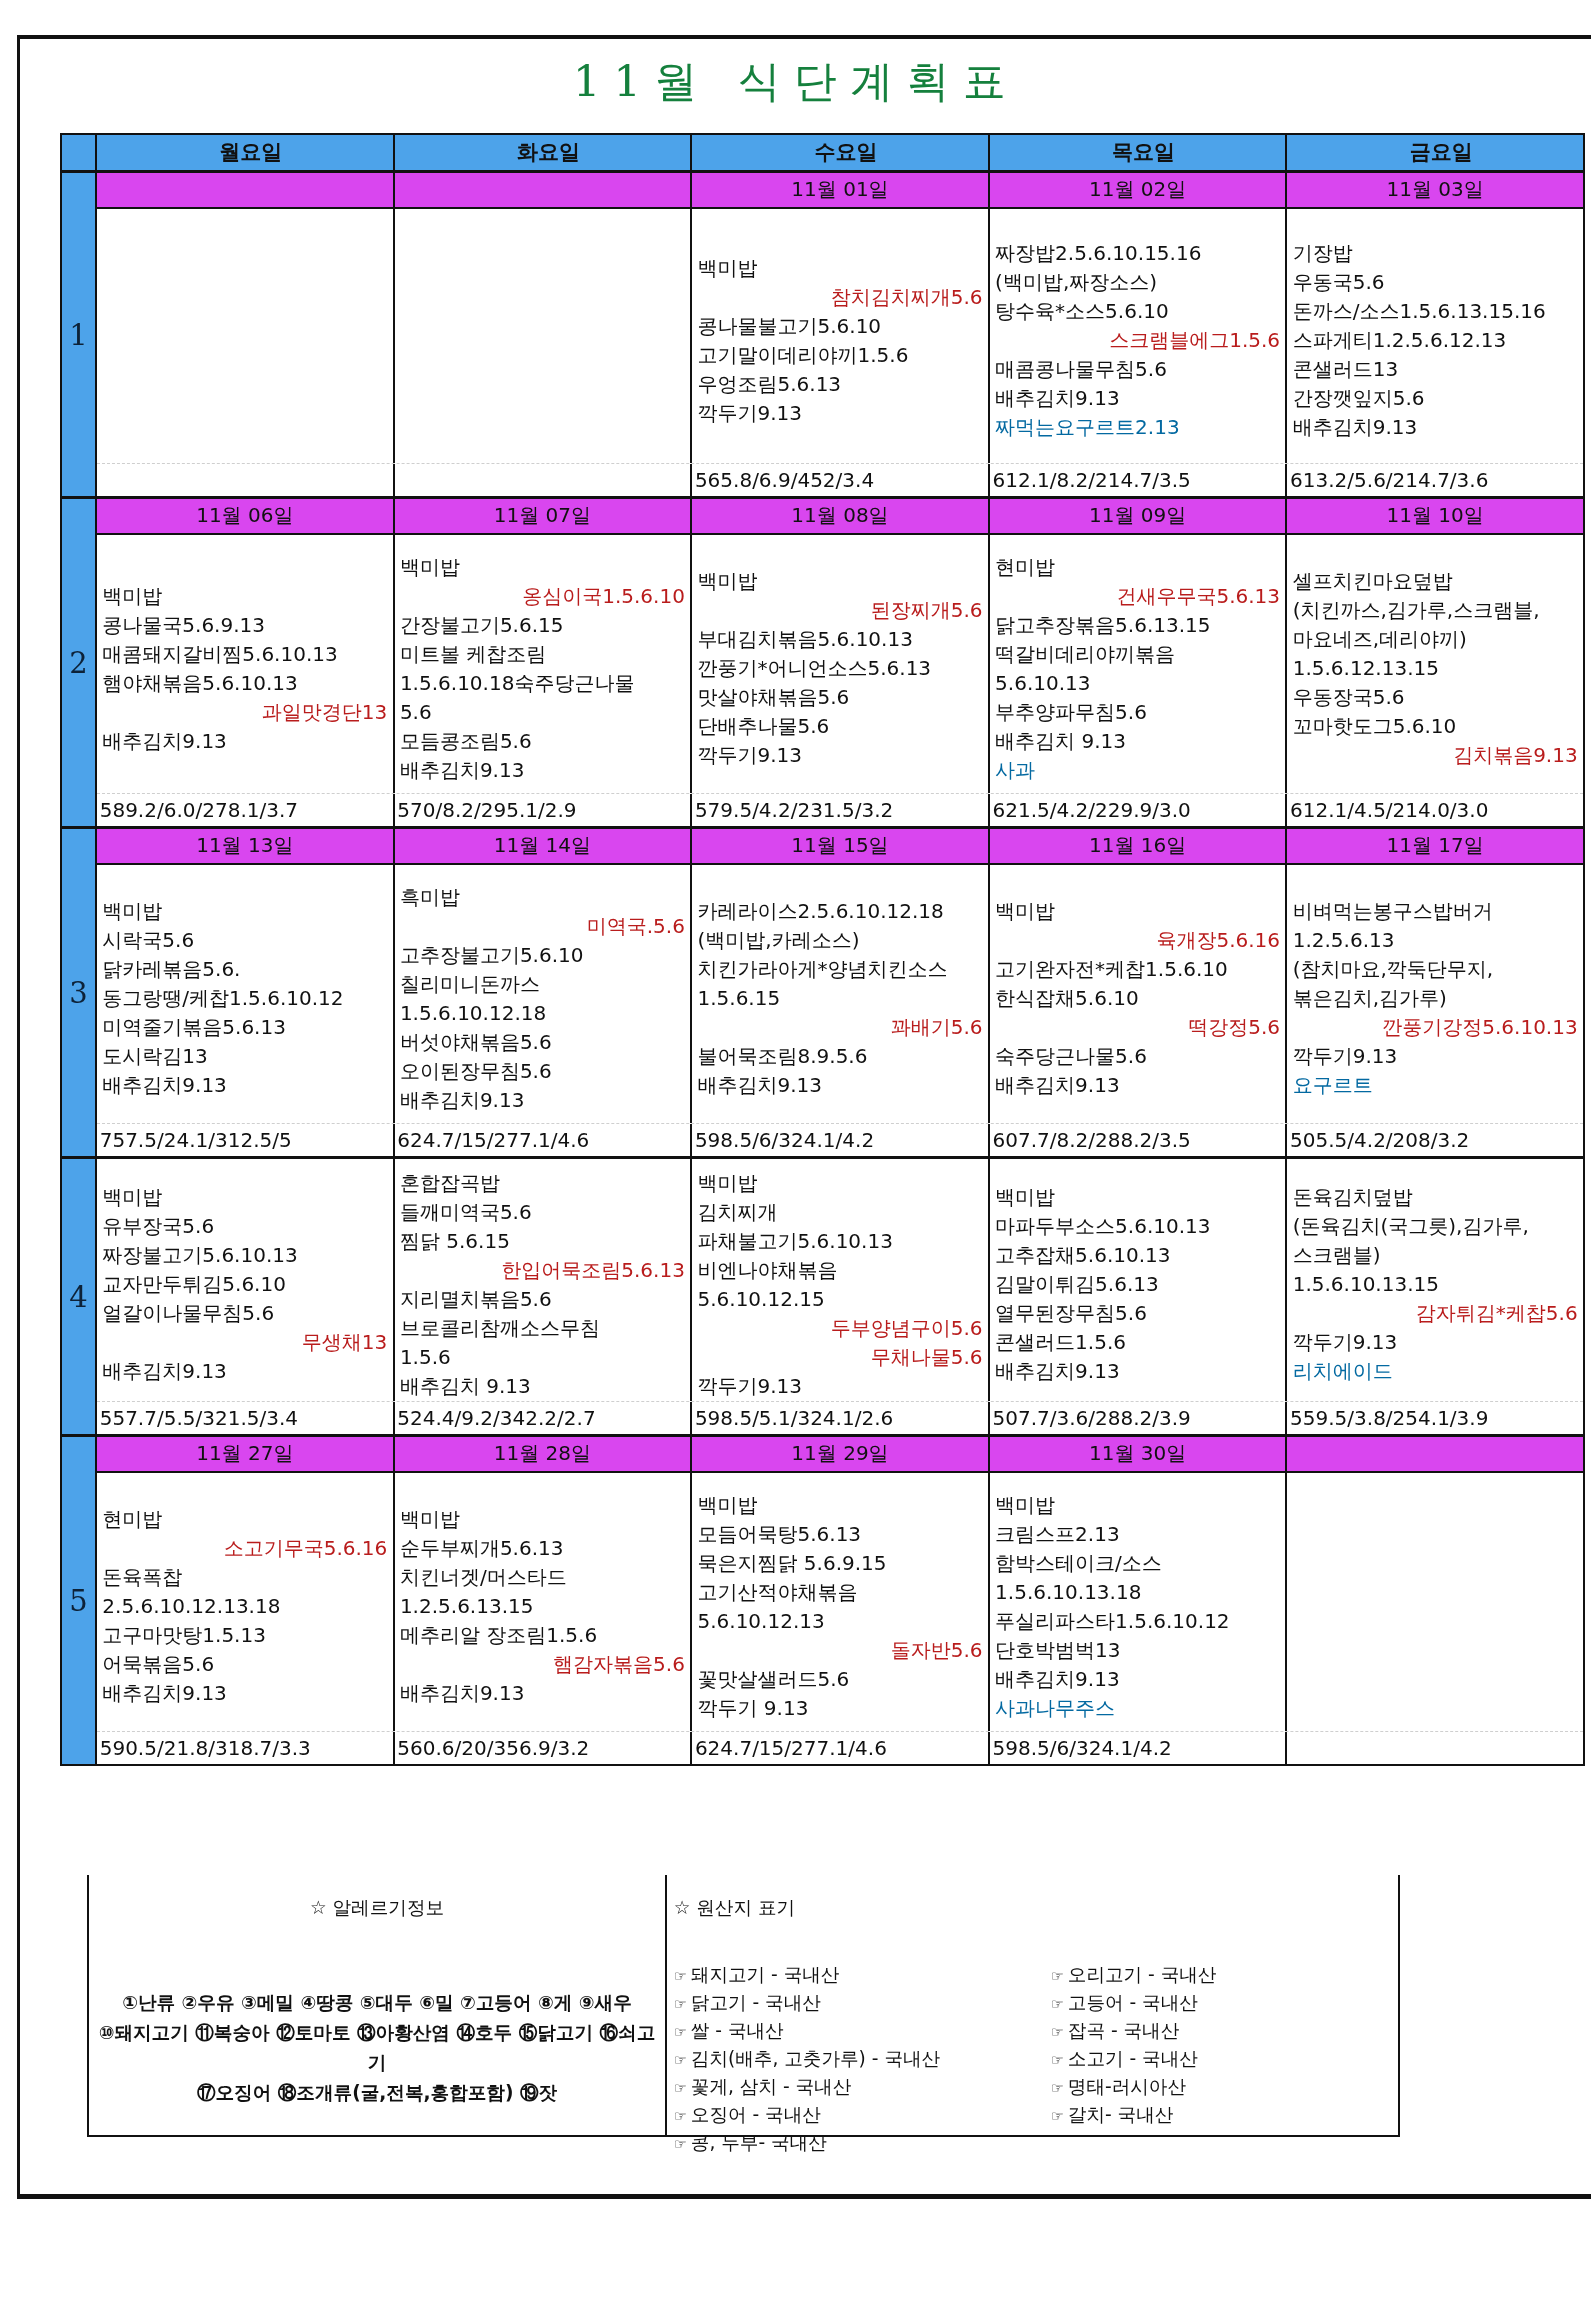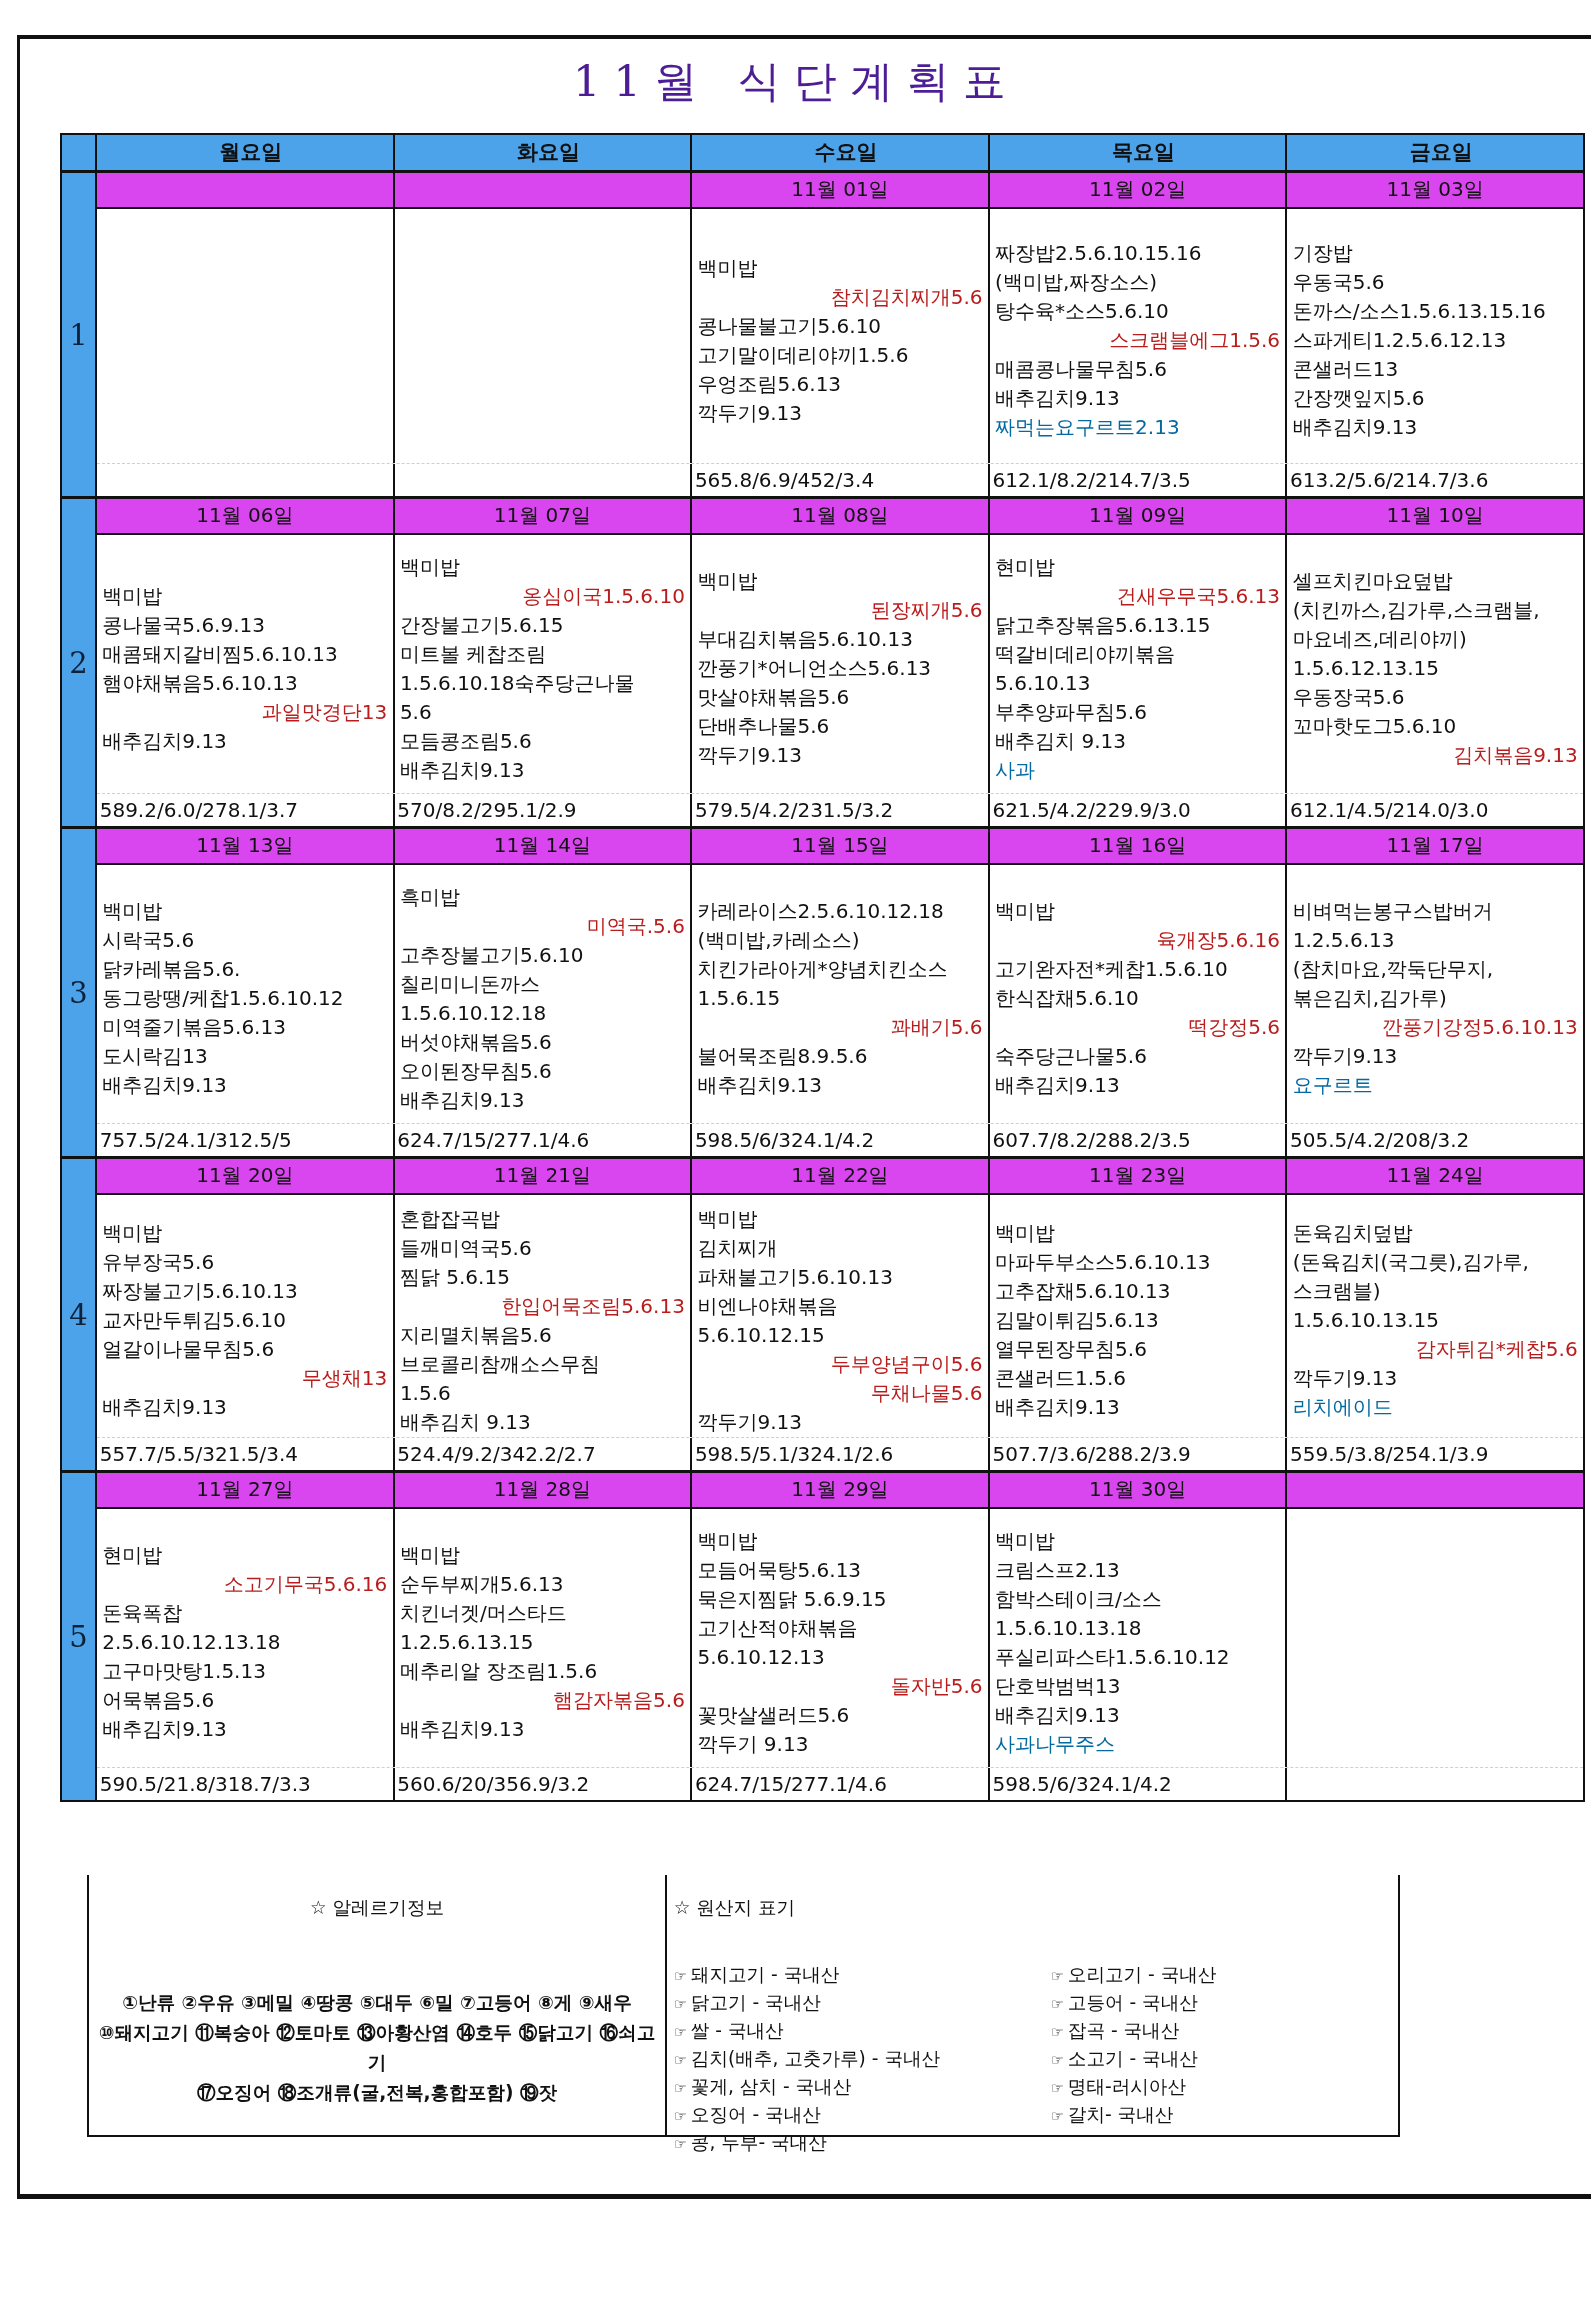--- a/index.html
+++ b/index.html
@@ -6,21 +6,21 @@
   html, body { width: 1592px; height: 2319px; background: #ffffff; }
   body { font-family: "DejaVu Sans", "Liberation Sans", sans-serif; color: #111; position: relative; }
 
   .page-frame {
     position: absolute; left: 17.3px; top: 35px; width: 1575px; height: 2164px;
     border-top: 4px solid #111; border-left: 3.3px solid #111; border-bottom: 5.3px solid #111;
   }
   .title {
     position: absolute; left: 0; top: 53px; width: 1592px; text-align: center;
     font-family: "DejaVu Serif", "Liberation Serif", serif;
-    font-size: 43px; letter-spacing: 13.3px; color: #4c1d95;
+    font-size: 43px; letter-spacing: 13.3px; color: #15803d;
   }
 
   .grid {
     position: absolute; left: 60px; top: 133px; width: 1525px;
     border: 2.7px solid #111; border-collapse: collapse;
   }
   .row { display: flex; }
   .week-col {
     width: 35px; flex: 0 0 35px; background: #4da3ea;
     border-right: 2.7px solid #111; display: flex; align-items: center; justify-content: center;
@@ -265,27 +265,20 @@
             <div class="nutri-cell">624.7/15/277.1/4.6</div>
             <div class="nutri-cell">598.5/6/324.1/4.2</div>
             <div class="nutri-cell">607.7/8.2/288.2/3.5</div>
             <div class="nutri-cell">505.5/4.2/208/3.2</div>
           </div>
         </div>
       </div>
       <div class="week-block">
         <div class="week-col">4</div>
         <div class="week-body">
-          <div class="date-row">
-            <div class="date-cell">11월 20일</div>
-            <div class="date-cell">11월 21일</div>
-            <div class="date-cell">11월 22일</div>
-            <div class="date-cell">11월 23일</div>
-            <div class="date-cell">11월 24일</div>
-          </div>
           <div class="menu-row" style="height: 242px;">
             <div class="menu-cell">
               <span class="item">백미밥</span>
               <span class="item">유부장국5.6</span>
               <span class="item">짜장불고기5.6.10.13</span>
               <span class="item">교자만두튀김5.6.10</span>
               <span class="item">얼갈이나물무침5.6</span>
               <span class="item red">무생채13</span>
               <span class="item">배추김치9.13</span>
             </div>

